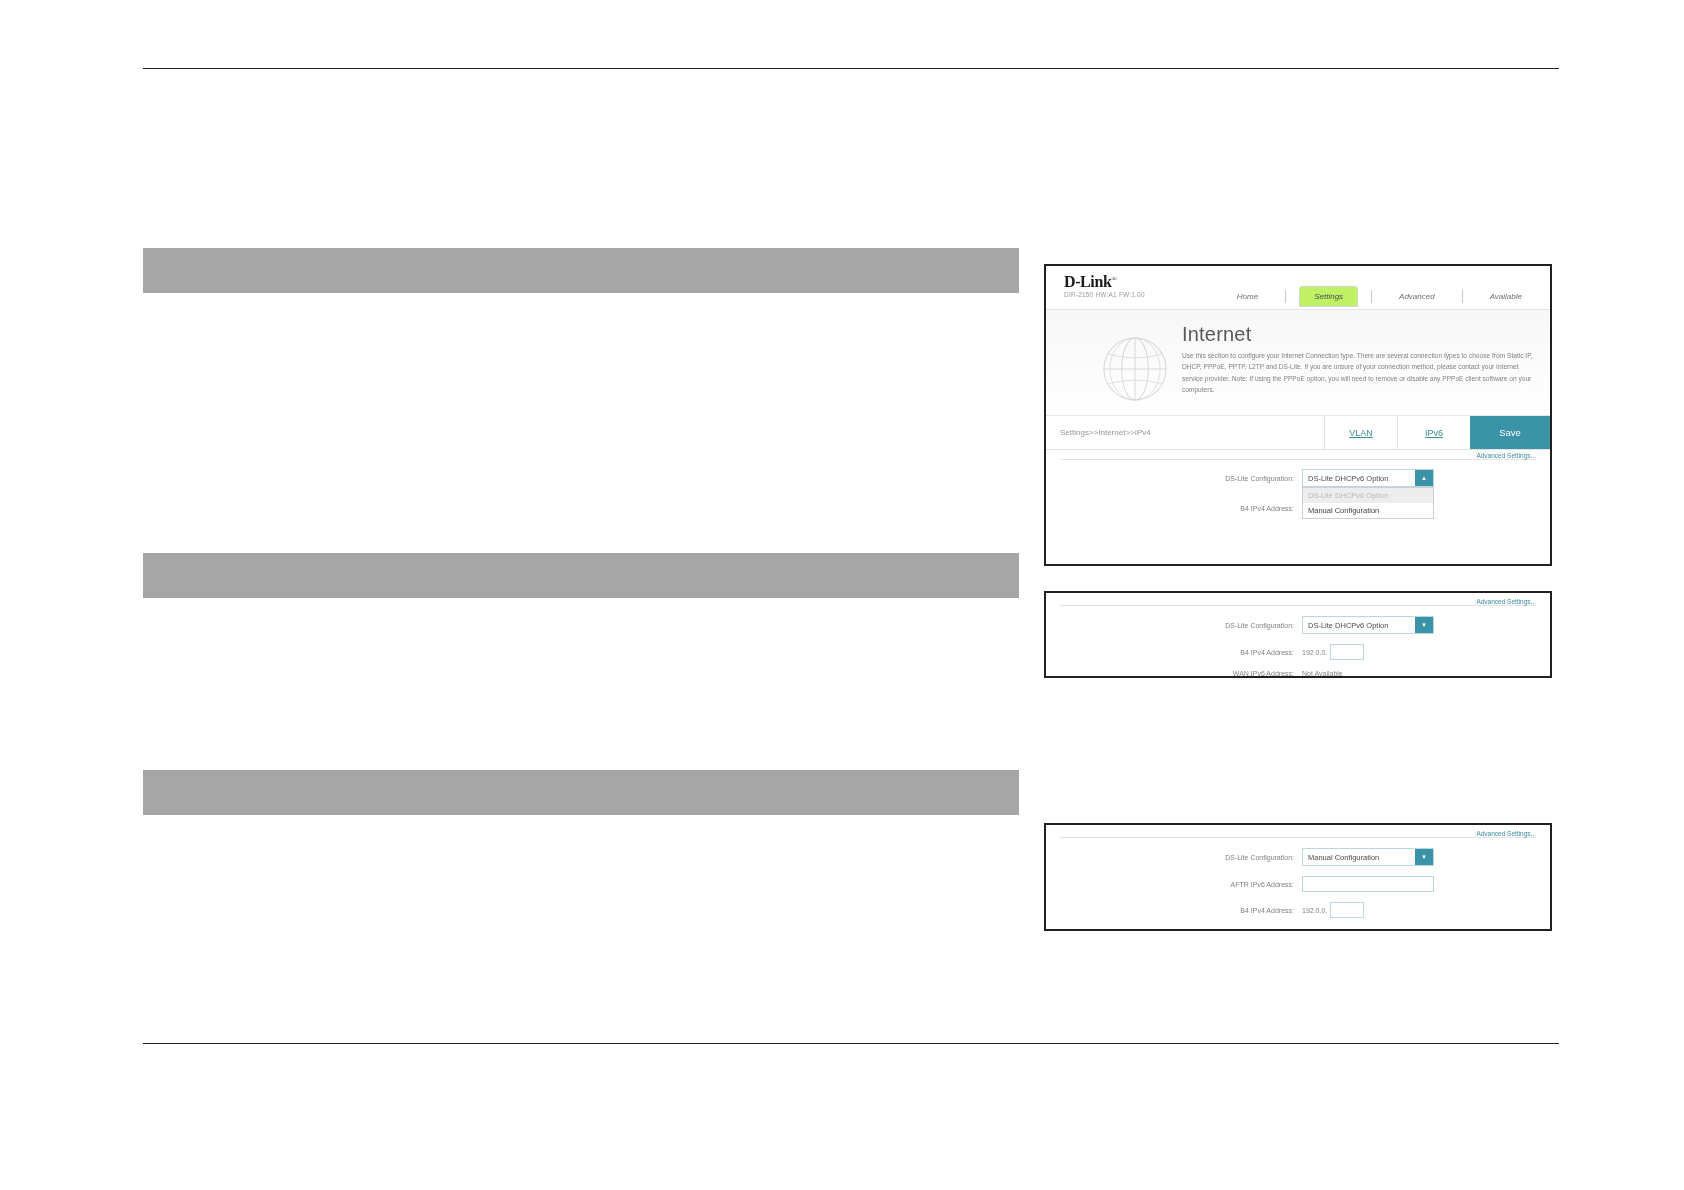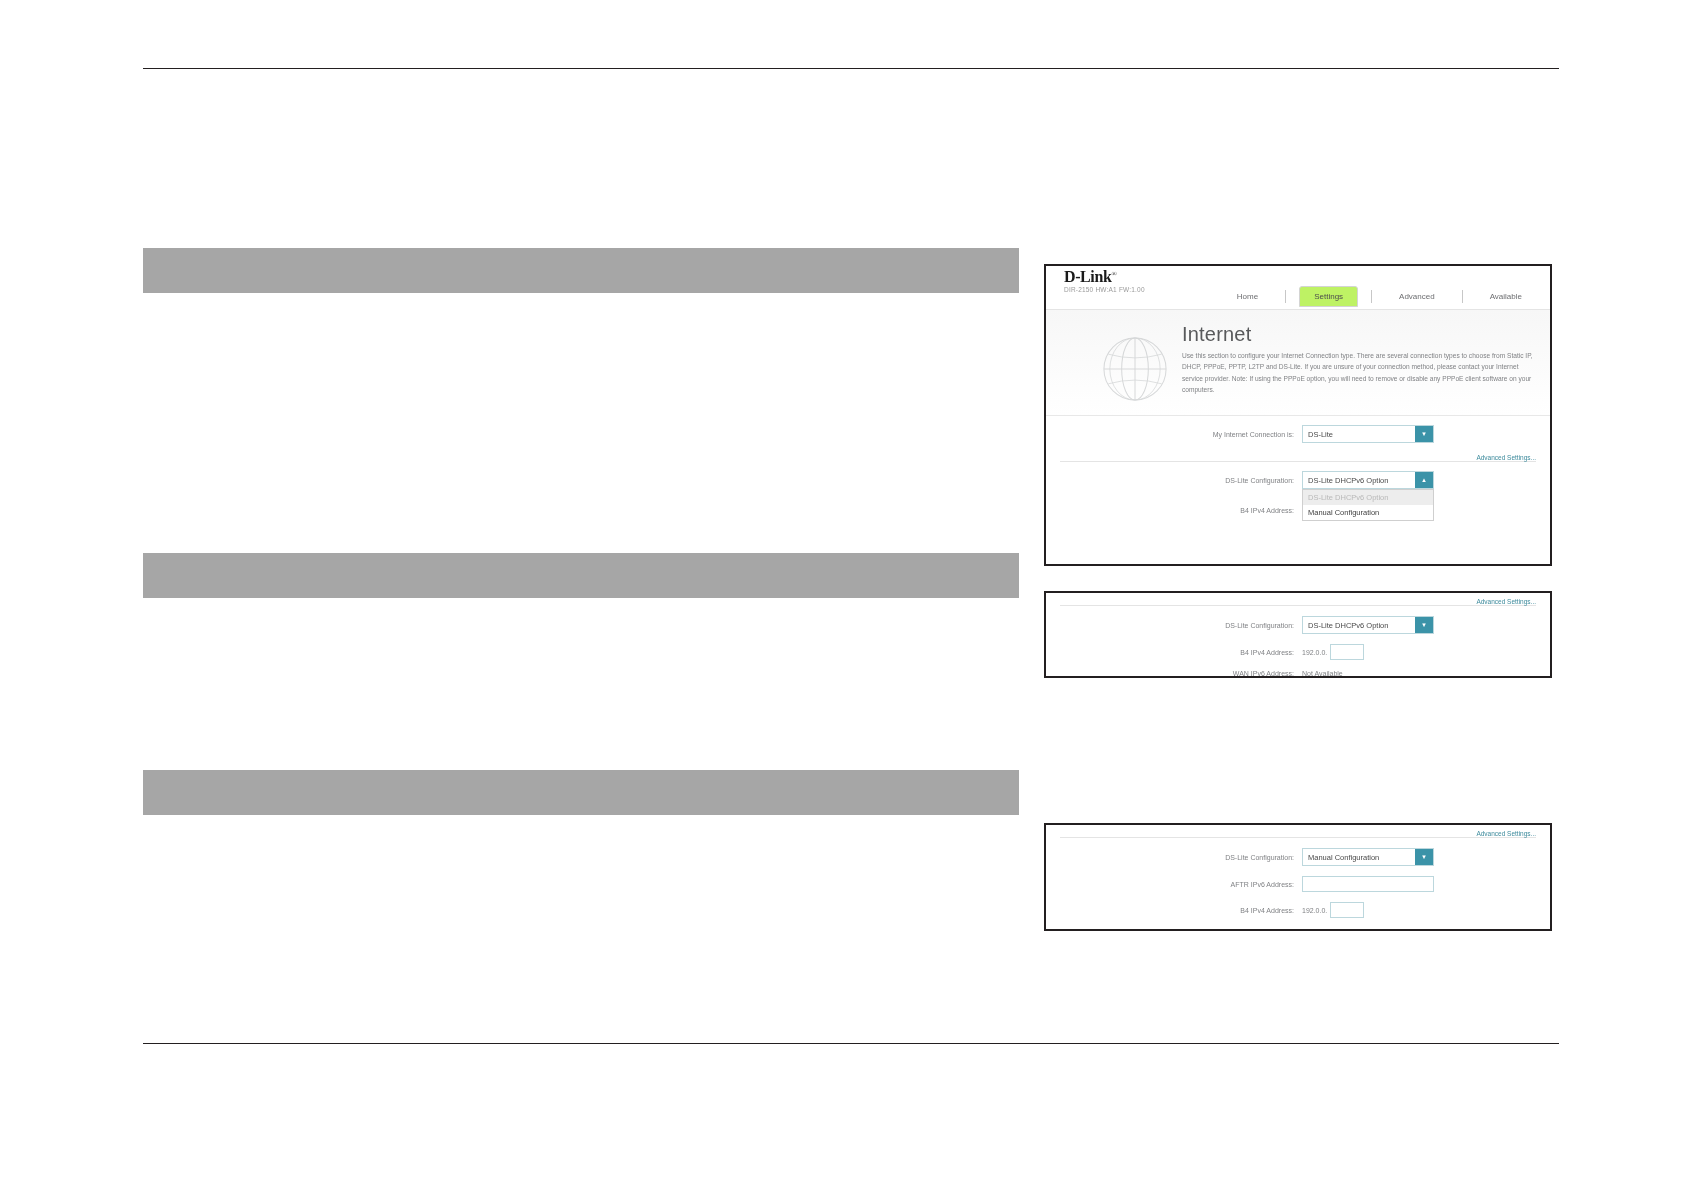--- a/index.html
+++ b/index.html
@@ -34,37 +34,37 @@
     border:2px solid #231f20;
     box-sizing:border-box;
     overflow:hidden;
   }
 
   
   #panel-full{left:1044px;top:264px;width:508px;height:302px;}
 
   .rt-header{
     height:44px;background:#ffffff;border-bottom:1px solid #e4e4e4;
-    display:flex;align-items:flex-end;padding:16px 18px;box-sizing:border-box;
+    display:flex;align-items:flex-start;padding:8px 18px;box-sizing:border-box;
     position:relative;
   }
   .brand{line-height:1;}
   .brand .logo{
     font-family:"Liberation Serif", serif;
     font-weight:bold;font-size:16px;color:#1a1a1a;letter-spacing:-0.4px;
     position:relative;display:inline-block;
   }
   .brand .logo sup{font-size:7px;vertical-align:super;font-weight:normal;}
   .brand .model{
     font-size:6.5px;color:#9a9a9a;margin-top:2px;letter-spacing:.2px;
     font-family:"Liberation Sans", sans-serif;
   }
   .rt-nav{
     position:absolute;right:14px;top:0;height:60px;
-    display:flex;align-items:center;gap:9px;
+    display:flex;align-items:center;gap:9px;font-style:italic;
   }
   .rt-nav .nav-item{
     font-size:8px;color:#6d6e71;padding:5px 14px;white-space:nowrap;
   }
   .rt-nav .nav-item.active{
     background:#bef264;border:1px solid #d4d4d4;border-radius:3px 3px 0 0;
     color:#4d4d4d;
   }
   .rt-nav .nav-sep{
     width:1px;height:13px;background:#c7c7c7;margin:0 4px;
@@ -194,31 +194,28 @@
         <line x1="50" y1="8" x2="50" y2="92" stroke="#b9bcbe" stroke-width="1.4"></line>
         <path d="M14 30 Q50 40 86 30" fill="none" stroke="#b9bcbe" stroke-width="1.1"></path>
         <path d="M14 70 Q50 60 86 70" fill="none" stroke="#b9bcbe" stroke-width="1.1"></path>
       </svg>
       <div class="hero-text">
         <div class="hero-title">Internet</div>
         <p class="hero-desc">Use this section to configure your Internet Connection type. There are several connection types to choose from Static IP, DHCP, PPPoE, PPTP, L2TP and DS-Lite. If you are unsure of your connection method, please contact your Internet service provider. Note: If using the PPPoE option, you will need to remove or disable any PPPoE client software on your computers.</p>
       </div>
     </div>
 
+    <div class="rt-crumbrow">
+      <div class="crumb">Settings&gt;&gt;Internet&gt;&gt;IPv4</div>
+      <div class="crumb-btn">VLAN</div>
+      <div class="crumb-btn">IPv6</div>
+      <div class="crumb-save">Save</div>
+    </div>
 
     <div class="rt-body">
-      <div class="frow">
-        <div class="flabel">My Internet Connection is:</div>
-        <div class="fctl">
-          <div class="select">
-            <div class="sel-val">DS-Lite</div>
-            <div class="sel-arrow">▾</div>
-          </div>
-        </div>
-      </div>
 
       <div class="adv-link">Advanced Settings...</div>
       <div class="sep-line"></div>
 
       <div class="frow">
         <div class="flabel">DS-Lite Configuration:</div>
         <div class="fctl">
           <div class="select">
             <div class="sel-val">DS-Lite DHCPv6 Option</div>
             <div class="sel-arrow">▴</div>

